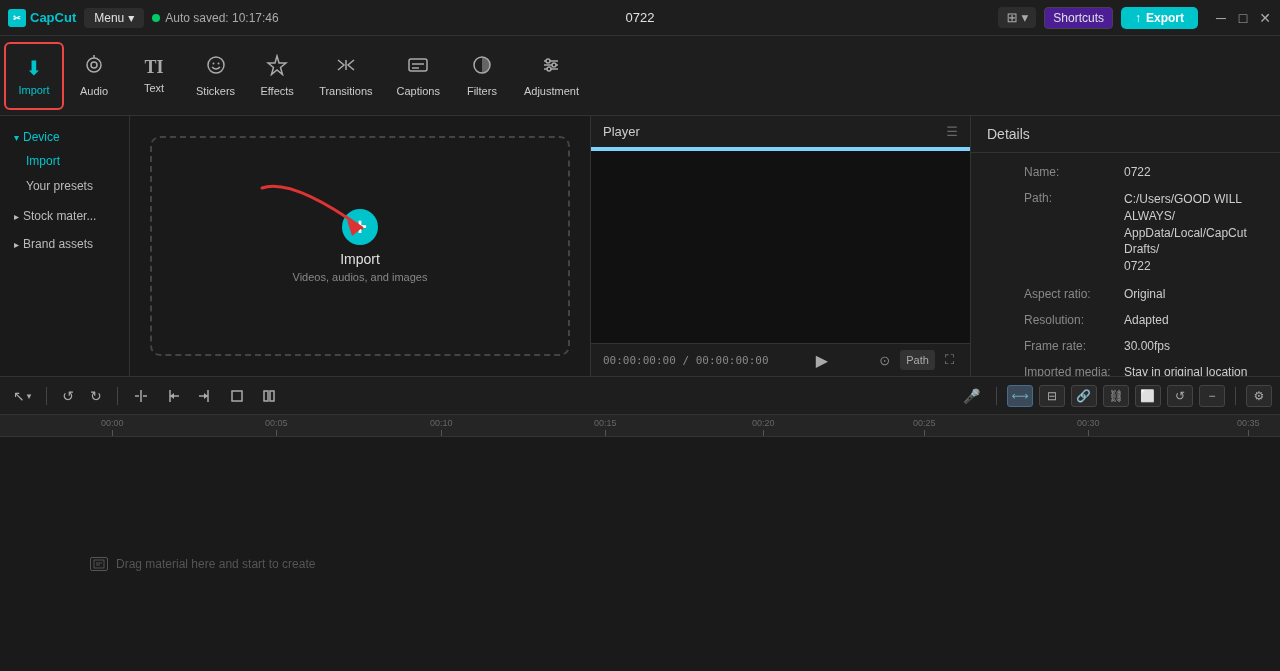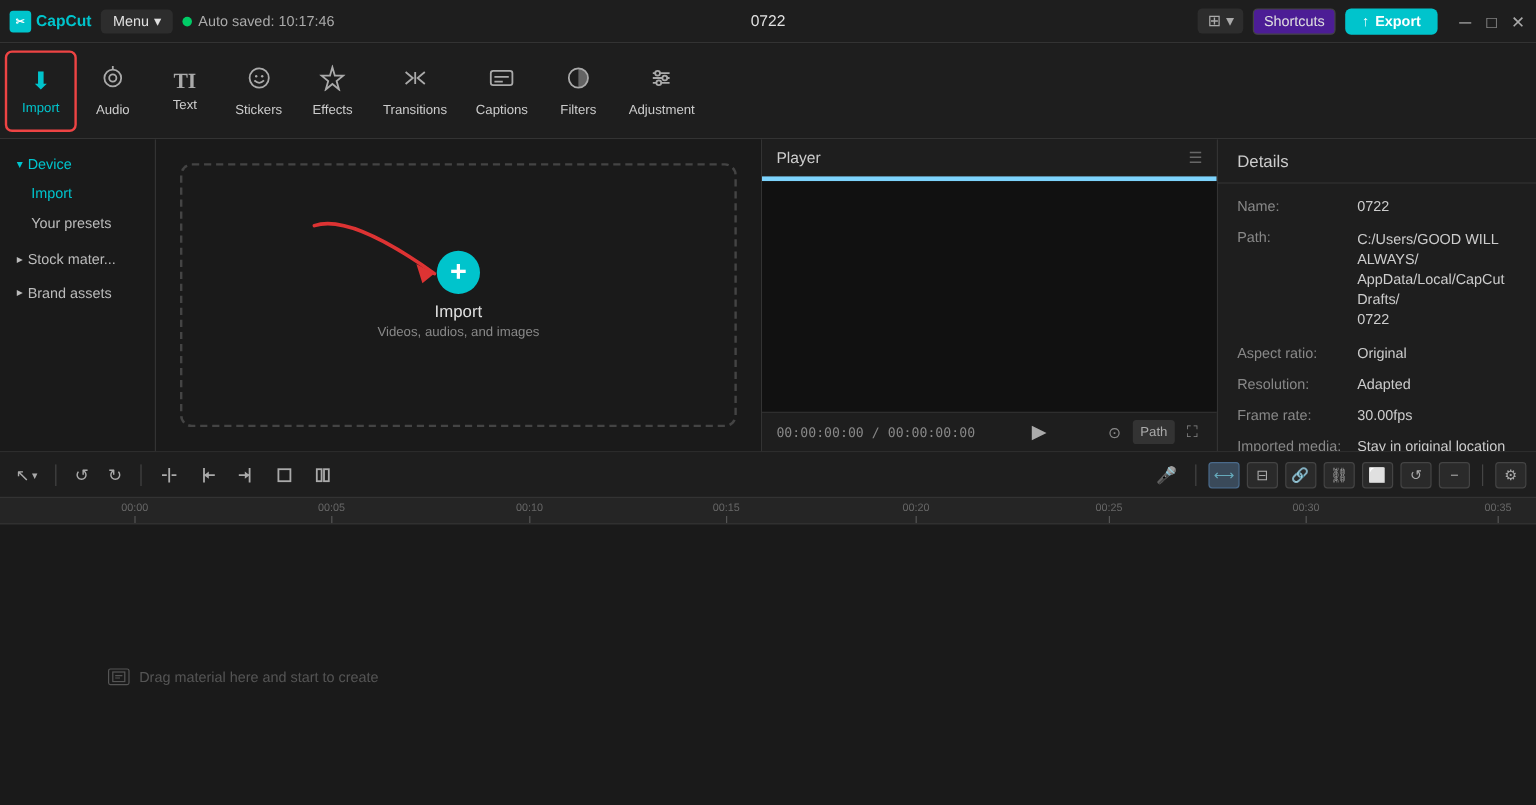--- a/index.html
+++ b/index.html
@@ -336,21 +336,21 @@
       border: none;
       color: #aaa;
       padding: 2px 6px;
       border-radius: 3px;
       cursor: pointer;
       font-size: 11px;
     }
 
     
     .details-panel {
-      width: 266px;
+      width: 310px;
       background: #1e1e1e;
       border-left: 1px solid #333;
       display: flex;
       flex-direction: column;
       flex-shrink: 0;
     }
     .details-header {
       padding: 10px 16px;
       border-bottom: 1px solid #333;
       font-size: 14px;
@@ -358,20 +358,21 @@
       font-weight: 500;
     }
     .details-content {
       padding: 12px 16px;
       flex: 1;
     }
     .detail-row {
       display: flex;
       margin-bottom: 12px;
       align-items: flex-start;
+      margin-left: 37px;
     }
     .detail-label {
       color: #888;
       font-size: 12px;
       width: 100px;
       flex-shrink: 0;
     }
     .detail-value {
       color: #ccc;
       font-size: 12px;

